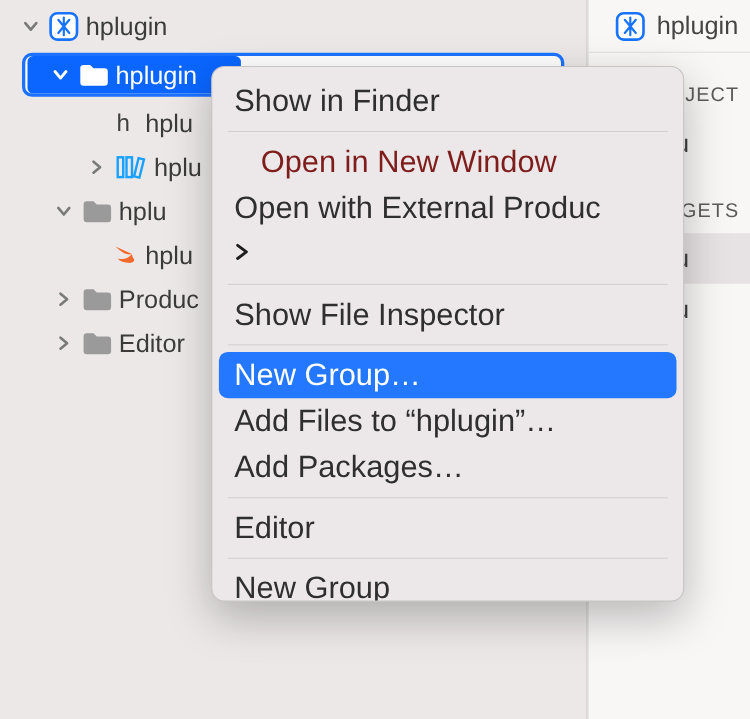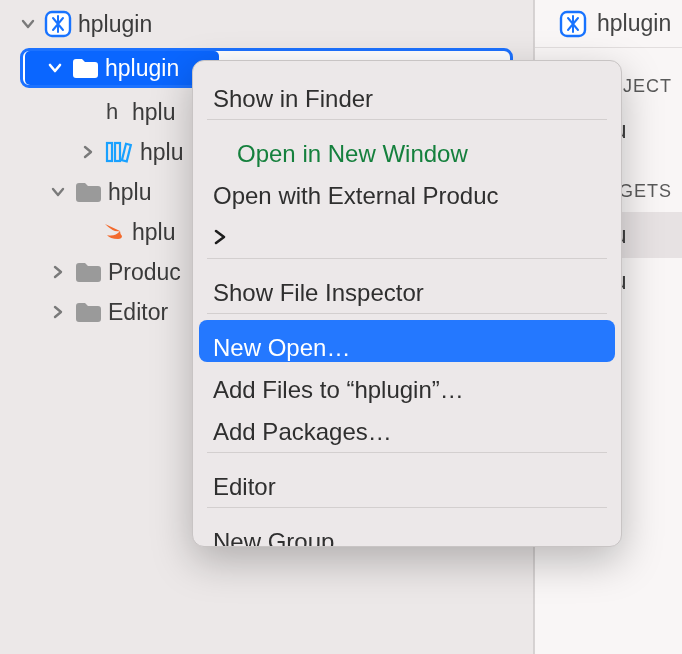--- a/index.html
+++ b/index.html
@@ -43,22 +43,22 @@
   .right-item.selected { background:#e7e2e3;}
 
   
   .context-menu {
     position:absolute; left:192px; top:60px; width:430px;
     background:#ece8e9; border:1px solid #c8c4c4; border-radius:12px;
     box-shadow: 0 14px 40px rgba(0,0,0,0.25);
     padding:10px 0 0 0;
     overflow:hidden;
   }
-  .menu-item { display:flex; align-items:flex-end; justify-content:space-between; height:42px; padding:0 20px; font-size:24px; color:#2f2f2f;}
-  .menu-item.disabled { color:#15803d;padding-left:44px; }
+  .menu-item { display:flex; align-items:center; justify-content:space-between; height:42px; padding:0 20px; font-size:28px; color:#2f2f2f;}
+  .menu-item.disabled { color:#7f1d1d;padding-left:44px; }
   .menu-item.highlight { background:#2478ff; color:#fff; border-radius:8px; margin:0 6px; padding:0 14px;}
   .menu-sep { height:1px; background:#d3cfcf; margin:6px 14px;}
   .submenu-arrow { font-size:22px; color:#2f2f2f;}
   
 </style>
 </head>
 <body>
 
 <div class="left-pane">
   <div class="tree">
@@ -234,21 +234,21 @@
           <path d="M3 3 L11 9 L3 15" fill="none" stroke="#1e1e1e" stroke-width="2.6" stroke-linecap="round" stroke-linejoin="round"></path>
         </svg>
     </span>
   </div>
   <div class="menu-sep"></div>
   <div class="menu-item">
       <span>Show File Inspector</span>
     </div>
   <div class="menu-sep"></div>
   <div class="menu-item highlight">
-      <span>New Open…</span>
+      <span>New Group…</span>
     </div>
   <div class="menu-item">
       <span>Add Files to “hplugin”…</span>
     </div>
   <div class="menu-item">
       <span>Add Packages…</span>
     </div>
   <div class="menu-sep"></div>
   <div class="menu-item">
       <span>Editor</span>

